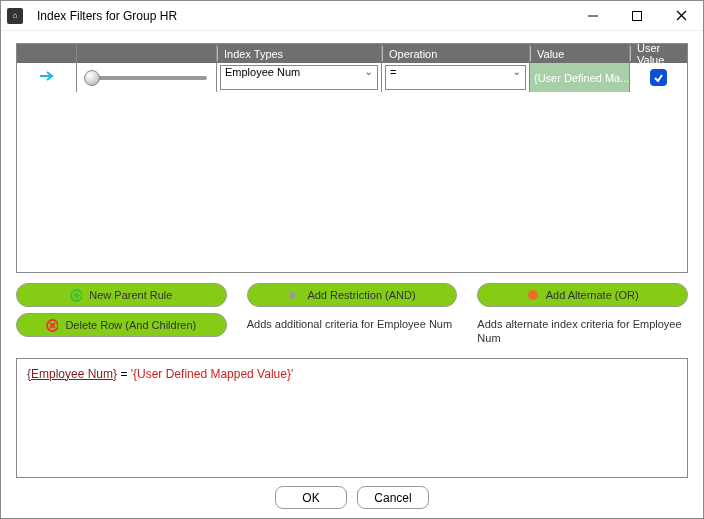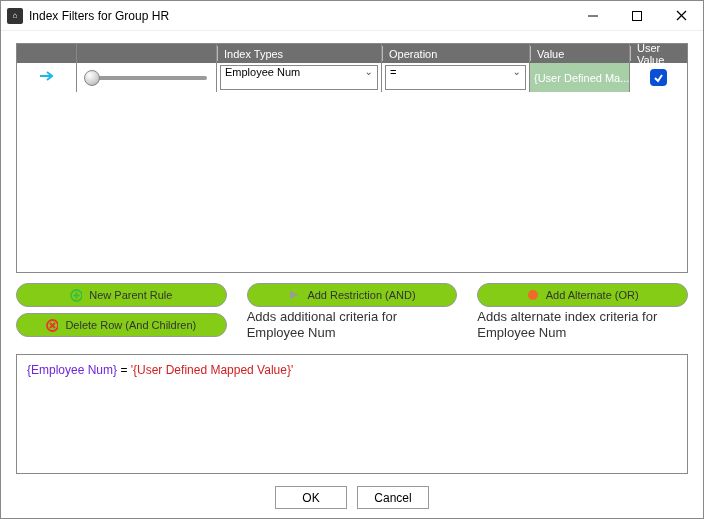--- a/index.html
+++ b/index.html
@@ -21,21 +21,21 @@
     background: #fff;
     border-bottom: 1px solid #eee;
   }
   .titlebar .app-icon {
     width: 16px; height: 16px;
     background: #333; border-radius: 2px;
     margin-right: 6px;
     display:flex;align-items:center;justify-content:center;
   }
   .titlebar .app-icon span{color:#fff;font-size:8px;}
-  .title-text { font-size: 12px; }
+  .title-text { font-size: 12px; margin-left: 8px; }
   .win-controls { margin-left: auto; display: flex; height: 100%; }
   .win-btn { width: 44px; display:flex;align-items:center;justify-content:center; font-size:14px;}
   .win-btn svg { display:block; }
   .client {
     padding: 12px 15px 0 15px;
   }
   .grid-area {
     border: 1px solid #888;
     height: 230px;
     background:#fff;
@@ -110,39 +110,39 @@
     border:1px solid #999;
     border-radius:12px;
     background:#84cc16;
     display:flex;align-items:center;justify-content:center;
     gap:7px; font-size:11px; color:#333;
   }
   .pill-btn .ic { width:12px;height:12px;display:flex;align-items:center;justify-content:center;}
   .ic-plus { color:#3bbf3b; }
   .ic-play { color:#999;font-size:10px;}
   .ic-dot-or { width:10px;height:10px;border-radius:50%;background:#f26a2a;}
-  .hint-text { font-size:13px; color:#333; margin-top:2px; line-height:1.25; }
+  .hint-text { font-size:11px; color:#333; margin-top:11px; line-height:1.25; }
   .expr-area {
     margin-top:12px;
     height:120px;
     border:1px solid #888;
     background:#fff;
     padding:8px 10px;
     font-size:12px;
   }
-  .expr-f1 { color:#6d28d9; }
+  .expr-f1 { color:#7f1d1d;text-decoration:underline; }
   .expr-op { color:#000; }
   .expr-f2 { color:#d02020; }
   .footer {
     position:absolute; left:0; right:0; bottom:10px;
     display:flex; gap:10px; justify-content:center;
   }
   .dlg-btn {
     min-width:72px; height:23px;
-    border:1px solid #999; border-radius:0;
+    border:1px solid #999; border-radius:8px;
     background:#fff; font-size:12px;
     display:flex;align-items:center;justify-content:center;
   }
 </style>
 </head>
 <body>
 
 <div class="titlebar">
   <div class="app-icon">
       <span>⌂</span>

